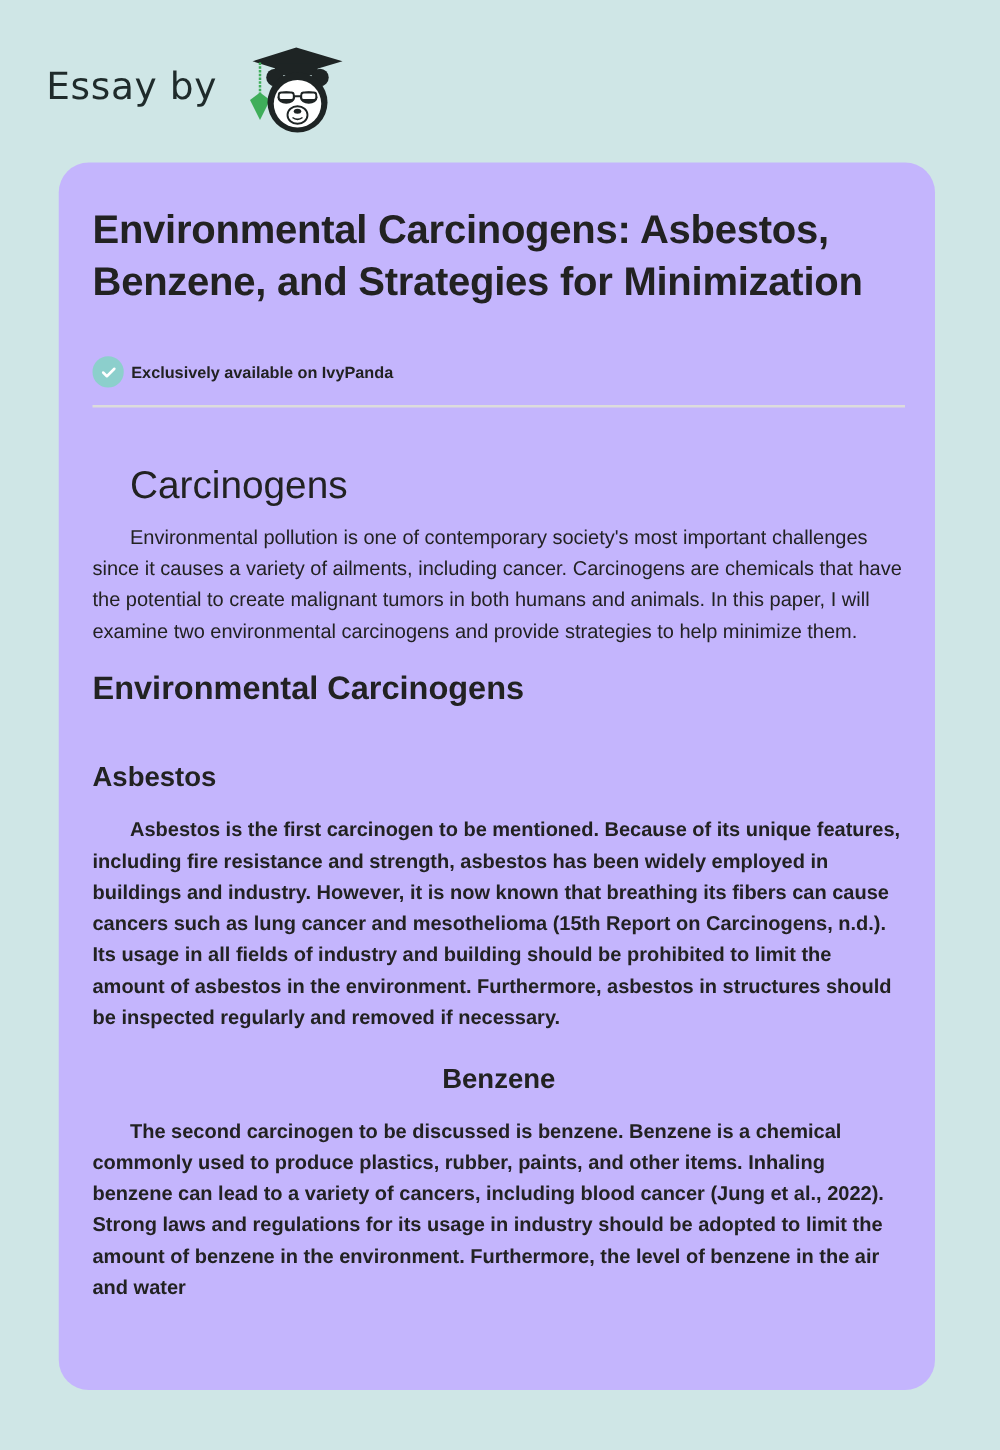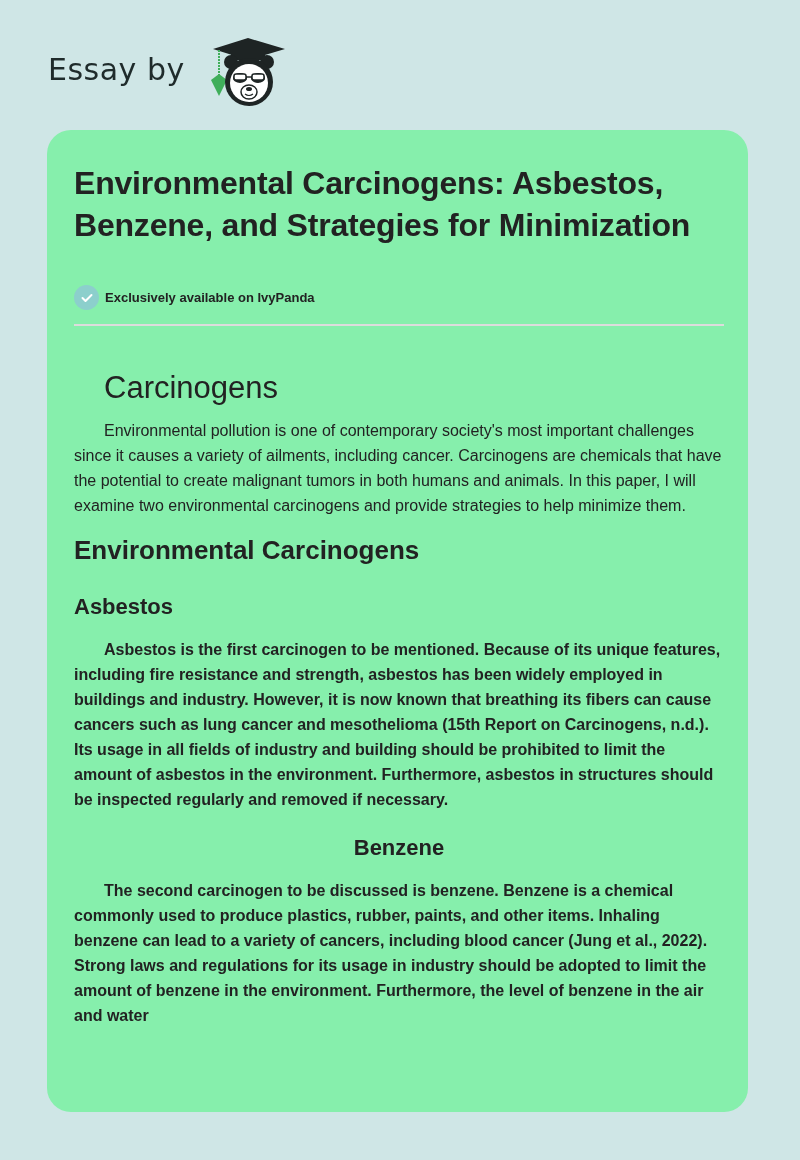--- a/index.html
+++ b/index.html
@@ -9,21 +9,21 @@
       background: #cfe6e6;
       overflow: hidden;
     }
     body {
       position: relative;
       font-family: "Liberation Sans", sans-serif;
       color: #222222;
     }
     .brand {
       position: absolute;
-      left: 48px;
+      left: 37px;
       top: 34px;
       height: 76px;
       display: flex;
       align-items: center;
     }
     .brand-prefix {
       font-family: "DejaVu Sans", sans-serif;
       font-size: 30px;
       color: #1f2b2b;
       letter-spacing: 0.5px;
@@ -55,21 +55,21 @@
       position: relative;
       top: -6px;
       margin-left: 1px;
     }
     .card {
       position: absolute;
       left: 47px;
       top: 130px;
       width: 701px;
       height: 982px;
-      background: #86efac;
+      background: #c4b5fd;
       border-radius: 24px;
       overflow: hidden;
     }
     .card-inner {
       position: absolute;
       left: 27px;
       top: 32px;
       width: 650px;
     }
     .title {
@@ -125,21 +125,21 @@
     .h2 {
       font-size: 26px;
       font-weight: bold;
       line-height: 32px;
       margin-top: 16px;
     }
     .h3 {
       font-size: 22px;
       font-weight: bold;
       line-height: 28px;
-      margin-top: 27px;
+      margin-top: 42px;
     }
     .section-para { margin-top: 16px; font-weight: bold; }
     .h3.benzene { margin-top: 22px; text-align: center; }
   </style>
 </head>
 <body>
 
 <header class="brand">
   <span class="brand-prefix">Essay by</span>
   <svg class="brand-logo" viewBox="0 0 86 76" xmlns="http://www.w3.org/2000/svg">

